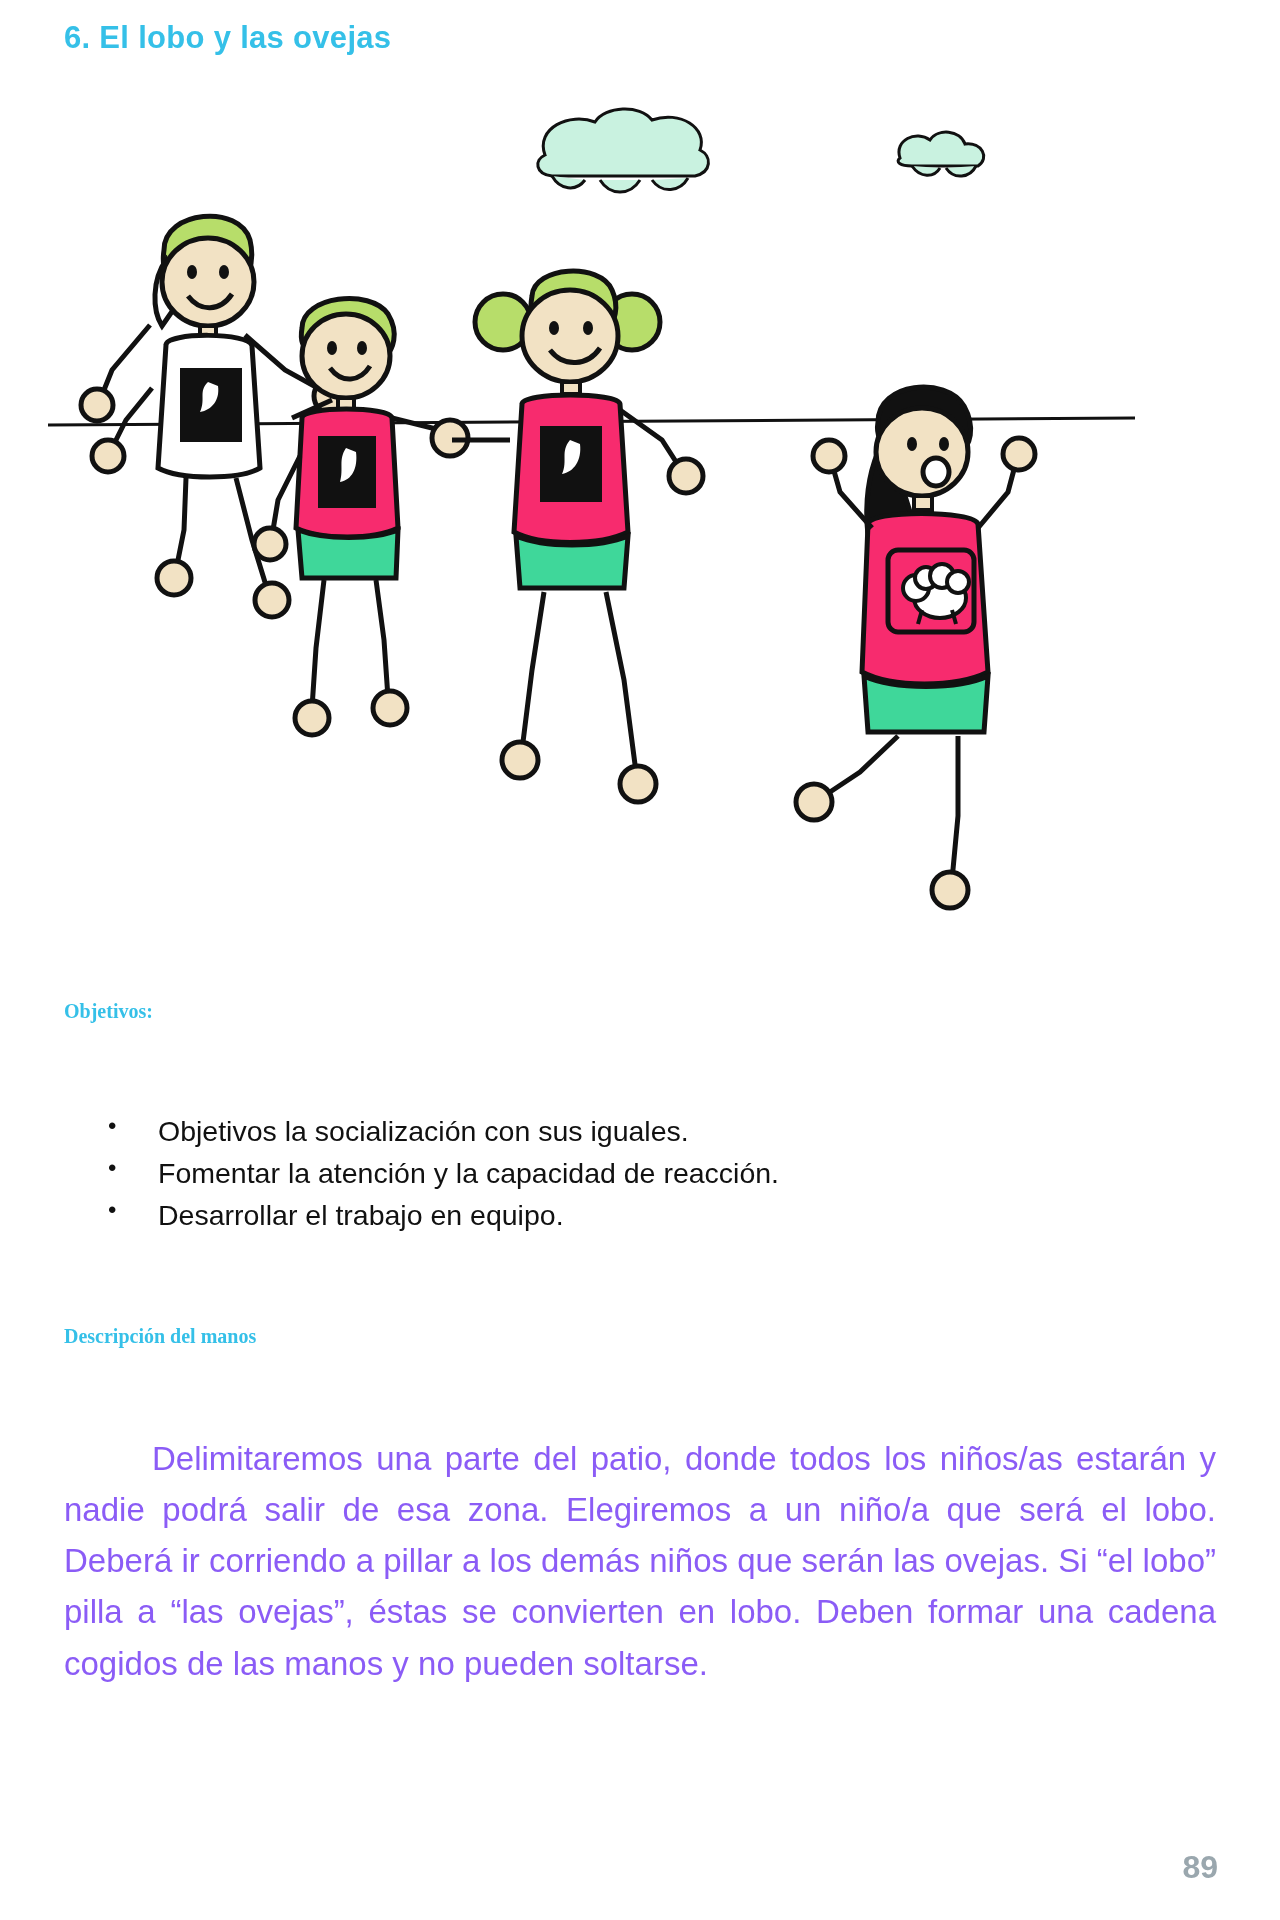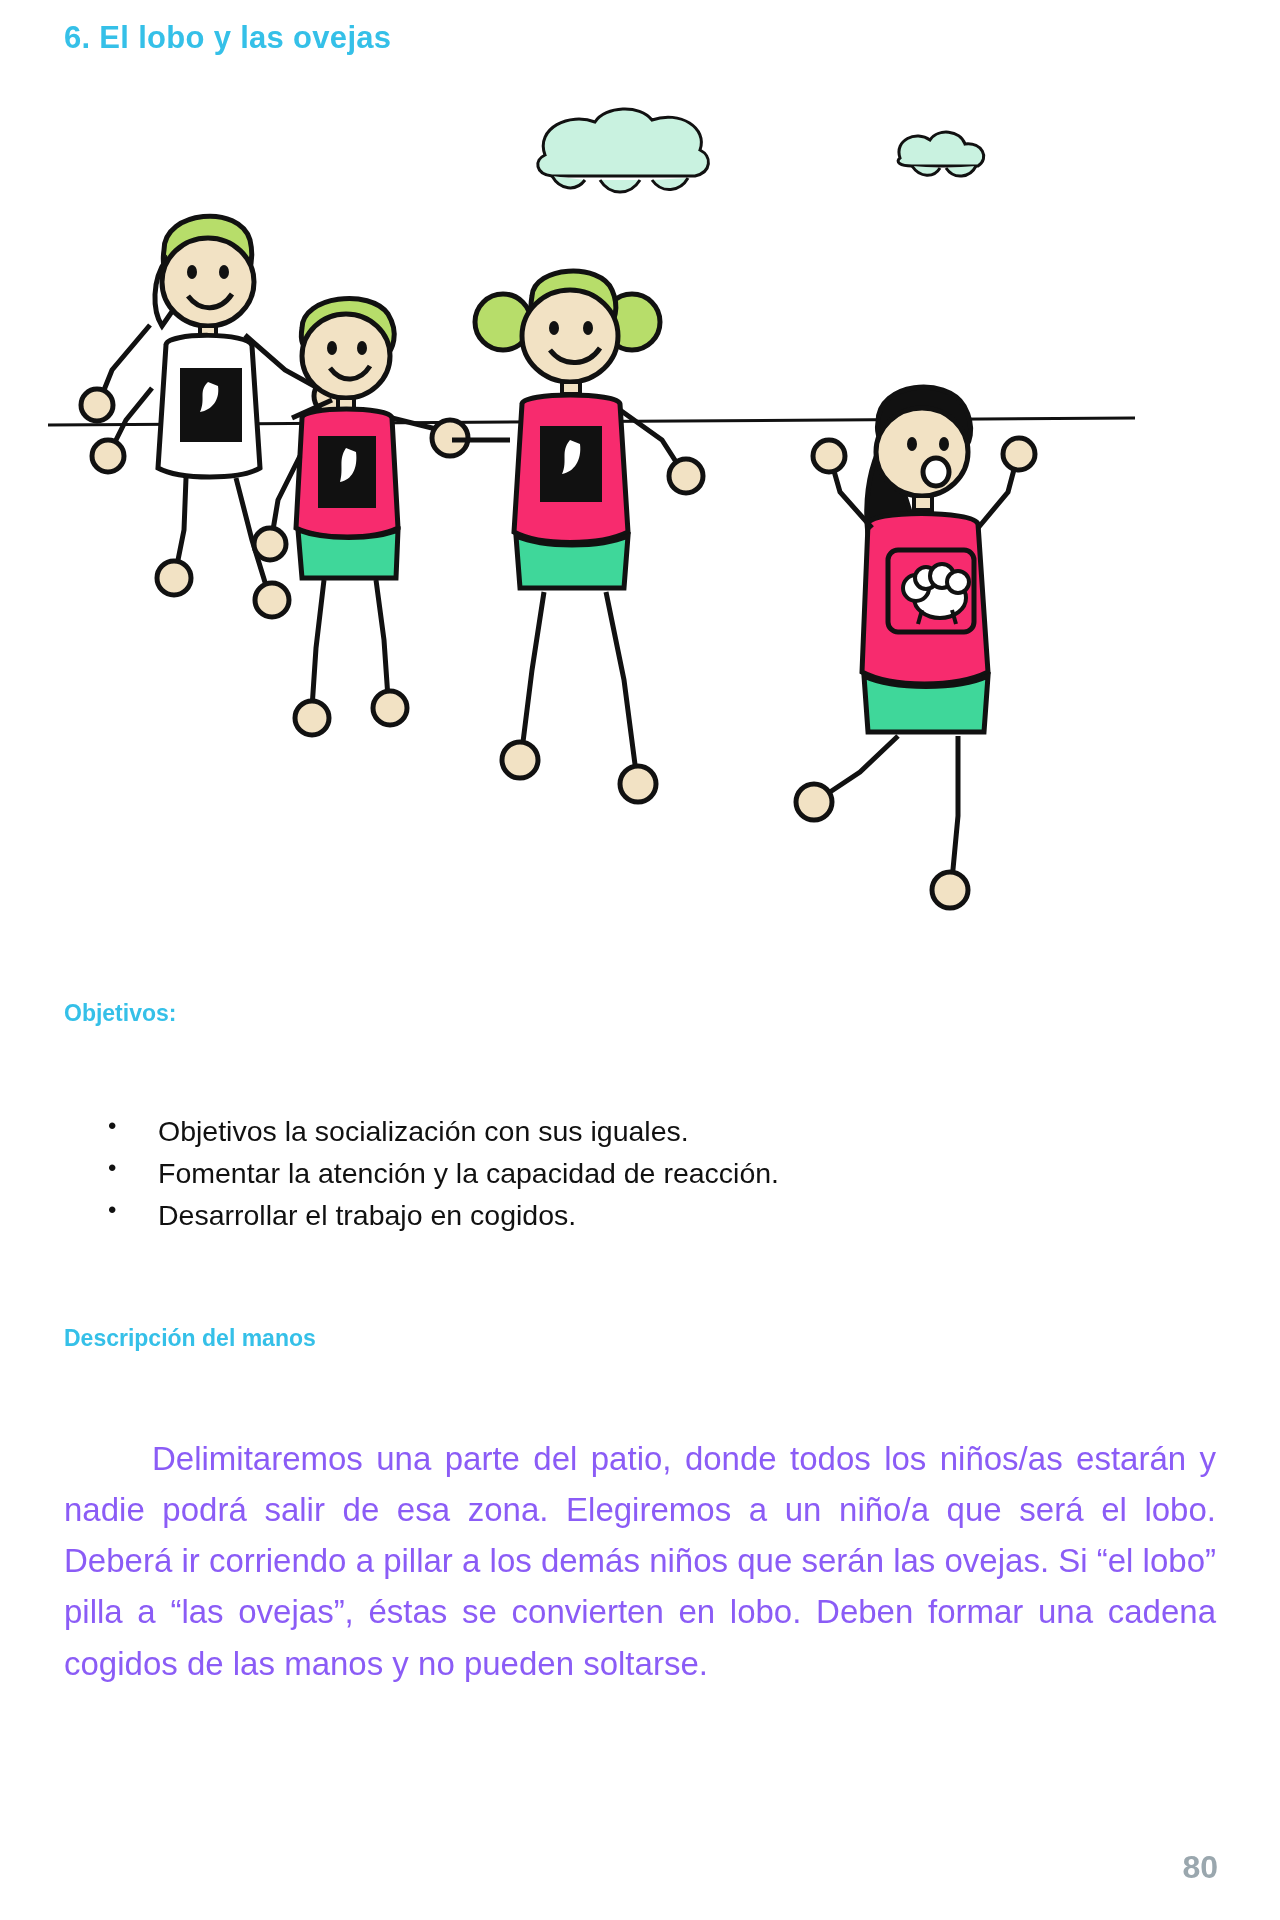--- a/index.html
+++ b/index.html
@@ -40,24 +40,25 @@
     width: 1200px;
     height: 880px;
   }
   .illustration svg {
     display: block;
     width: 100%;
     height: 100%;
   }
   .heading {
     position: absolute;
-    font-size: 23px;
+    font-size: 20px;
     font-weight: bold;
     color: #35c0e8;
     white-space: nowrap;
+    font-family: Liberation Serif, serif;
   }
   #objetivos-heading { left: 64px; top: 1000px; }
   #descripcion-heading { left: 64px; top: 1325px; }
 
   .bullets {
     position: absolute;
     left: 96px;
     top: 1110px;
     width: 1100px;
     list-style: none;
@@ -253,22 +254,22 @@
         <circle cx="910" cy="790" r="18" fill="#f2e2c4" stroke="#111" stroke-width="5"></circle>
       </g>
     </svg>
   </div>
 
   <div class="heading" id="objetivos-heading">Objetivos:</div>
 
   <ul class="bullets">
     <li>Objetivos la socialización con sus iguales.</li>
     <li>Fomentar la atención y la capacidad de reacción.</li>
-    <li>Desarrollar el trabajo en cogidos.</li>
+    <li>Desarrollar el trabajo en equipo.</li>
   </ul>
 
   <div class="heading" id="descripcion-heading">Descripción del manos</div>
 
   <p class="body-text">Delimitaremos una parte del patio, donde todos los niños/as estarán y nadie podrá salir de esa zona. Elegiremos a un niño/a que será el lobo. Deberá ir corriendo a pillar a los demás niños que serán las ovejas. Si “el lobo” pilla a “las ovejas”, éstas se convierten en lobo. Deben formar una cadena cogidos de las manos y no pueden soltarse.</p>
 
-  <div class="page-number">80</div>
+  <div class="page-number">89</div>
 
 </div>
 
 </body></html>

